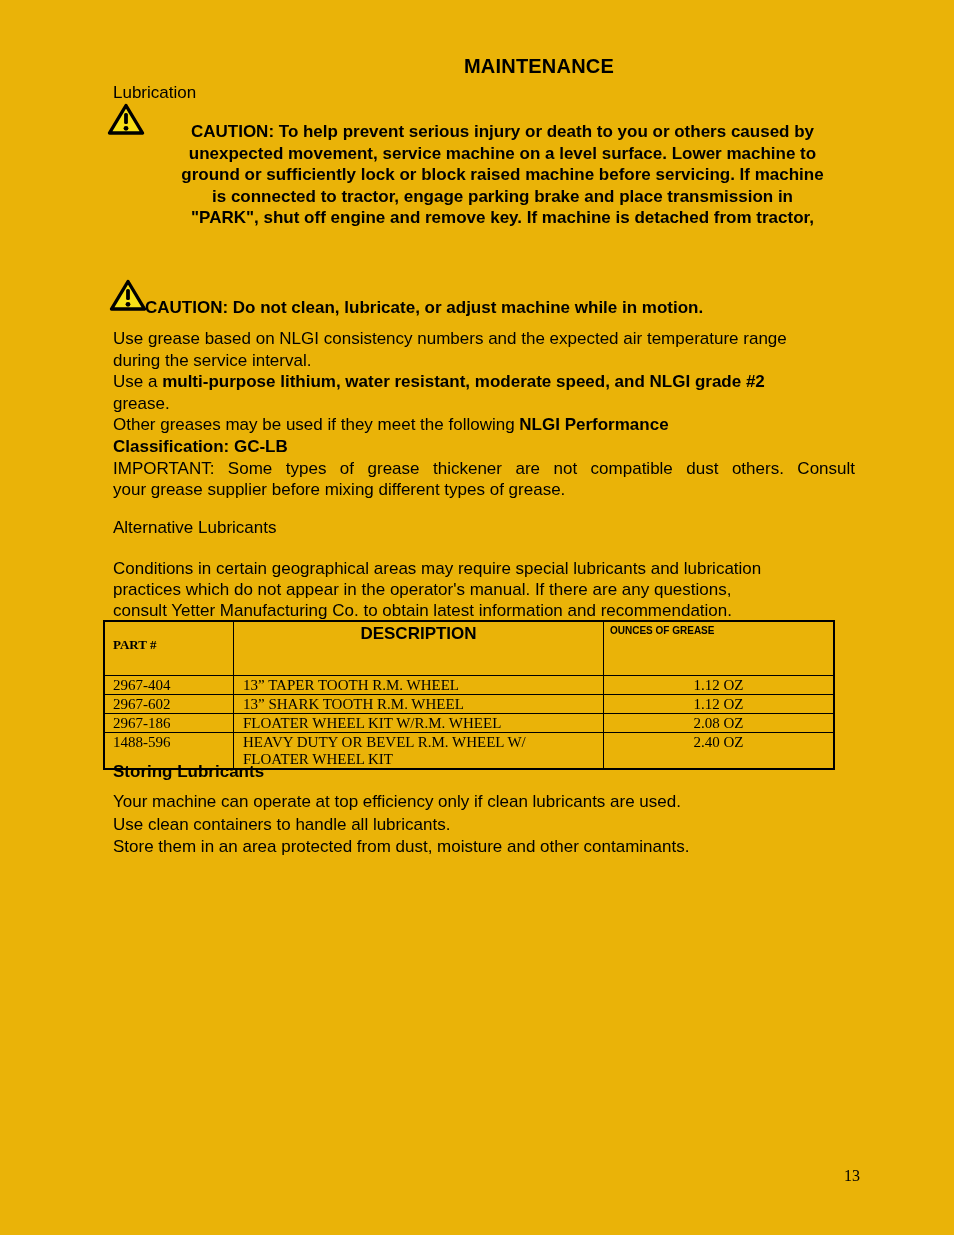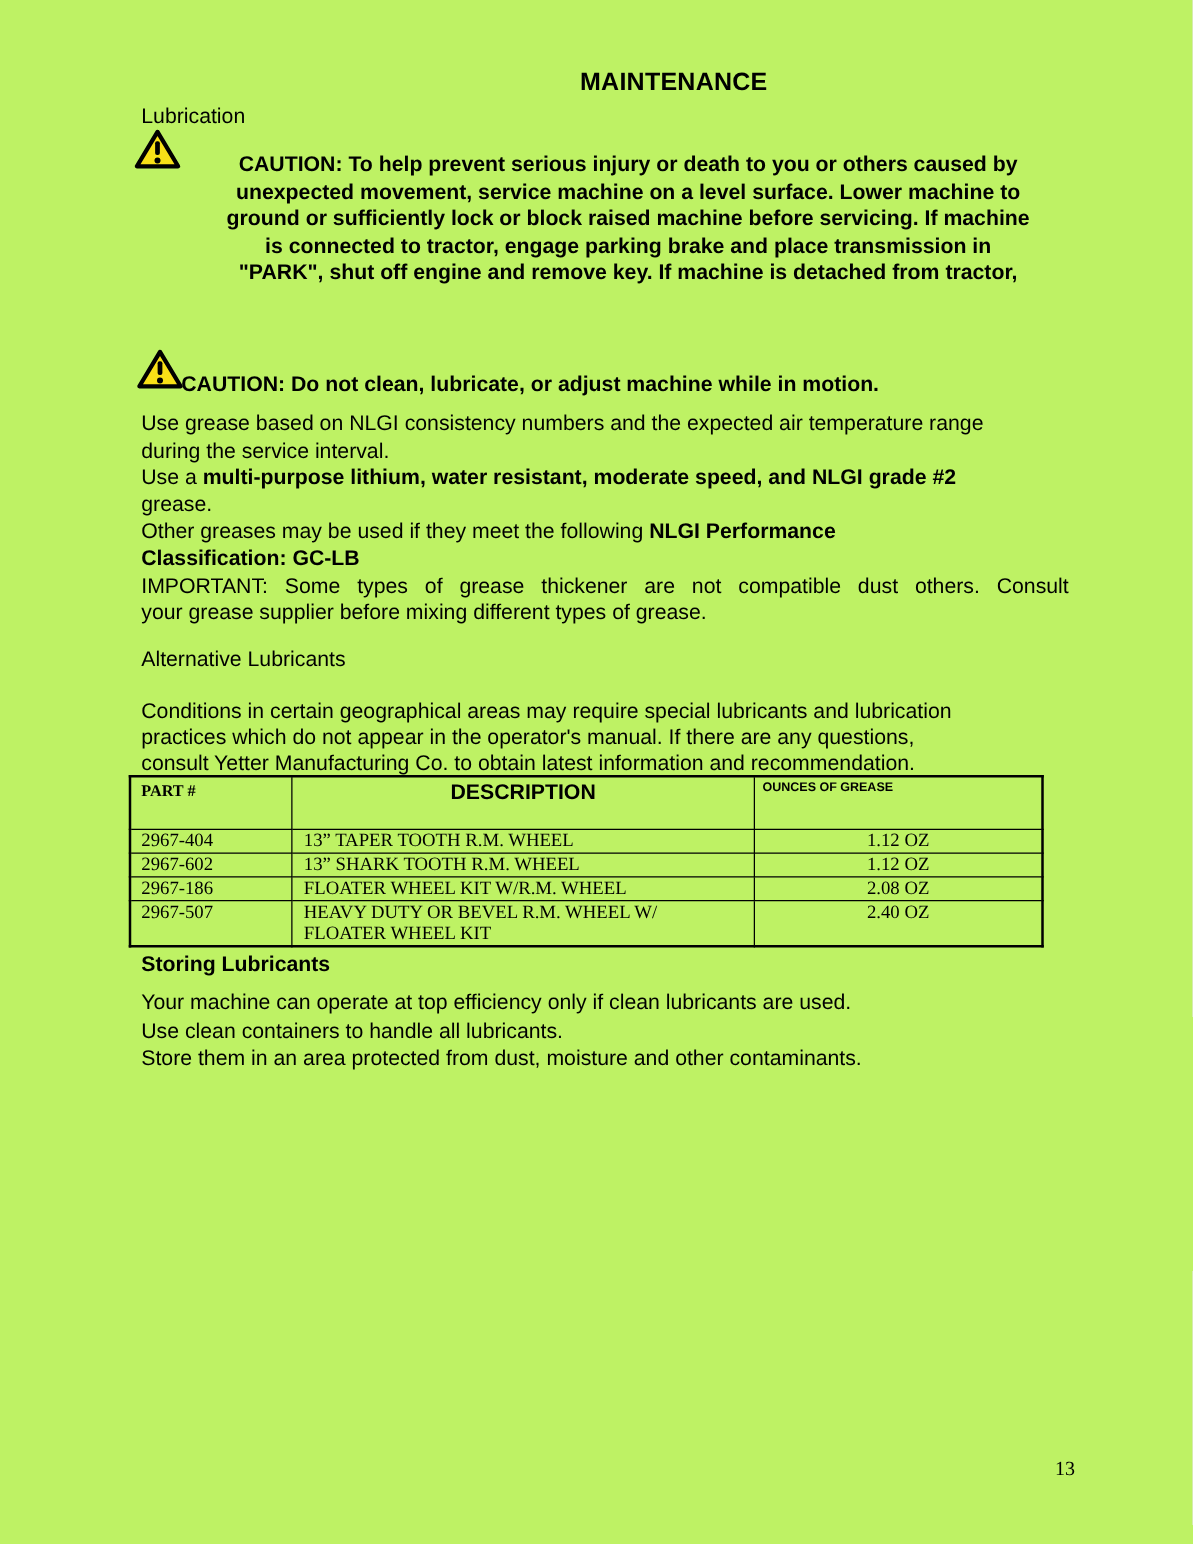--- a/index.html
+++ b/index.html
@@ -1,20 +1,20 @@
 <!DOCTYPE html>
 <html><head>
 <meta charset="utf-8">
 <style>
   html, body { margin: 0; padding: 0; background: #e8e8e8; }
   .page {
     position: relative;
     width: 954px; height: 1235px;
     margin: 0 auto;
-    background: #bef264;
+    background: #eab308;
     font-family: "Liberation Sans", sans-serif;
     color: #000000;
     overflow: hidden;
     text-decoration: underline;
   }
   .abs { position: absolute; }
   .doc-title {
     top: 55px; left: 113px; width: 742px;
     box-sizing: border-box; padding-left: 110px;
     text-align: center;
@@ -43,21 +43,21 @@
     overflow: hidden;
   }
   .grease-table { border: 2px solid #000; }
   .col-part { width: 120px; }
   .col-desc { width: 367px; }
   .col-oz   { width: 223px; }
   .grease-table thead th { height: 38px; }
   th.h-part {
     font-family: "Liberation Serif", serif;
     font-size: 13px; font-weight: bold;
-    text-align: left; padding: 3px 0 0 8px;
+    text-align: left; padding: 15px 0 0 8px;
   }
   th.h-desc {
     font-size: 17px; font-weight: bold;
     text-align: center; padding-top: 2px;
   }
   th.h-oz {
     font-size: 10px; font-weight: bold;
     text-align: left; padding: 3px 0 0 6px;
   }
   .grease-table td {
@@ -148,21 +148,21 @@
         <td class="cell-part">2967-602</td>
         <td class="cell-desc">13” SHARK TOOTH R.M. WHEEL</td>
         <td class="cell-oz">1.12 OZ</td>
       </tr>
       <tr>
         <td class="cell-part">2967-186</td>
         <td class="cell-desc">FLOATER WHEEL KIT W/R.M. WHEEL</td>
         <td class="cell-oz">2.08 OZ</td>
       </tr>
       <tr>
-        <td class="cell-part">2967-507</td>
+        <td class="cell-part">1488-596</td>
         <td class="cell-desc">HEAVY DUTY OR BEVEL R.M. WHEEL W/
 FLOATER WHEEL KIT</td>
         <td class="cell-oz">2.40 OZ</td>
       </tr>
     </tbody>
   </table>
 
   <div class="abs body-text storing-heading">Storing Lubricants</div>
   <div class="abs body-text storing-para">
     <div>Your machine can operate at top efficiency only if clean lubricants are used.</div>

